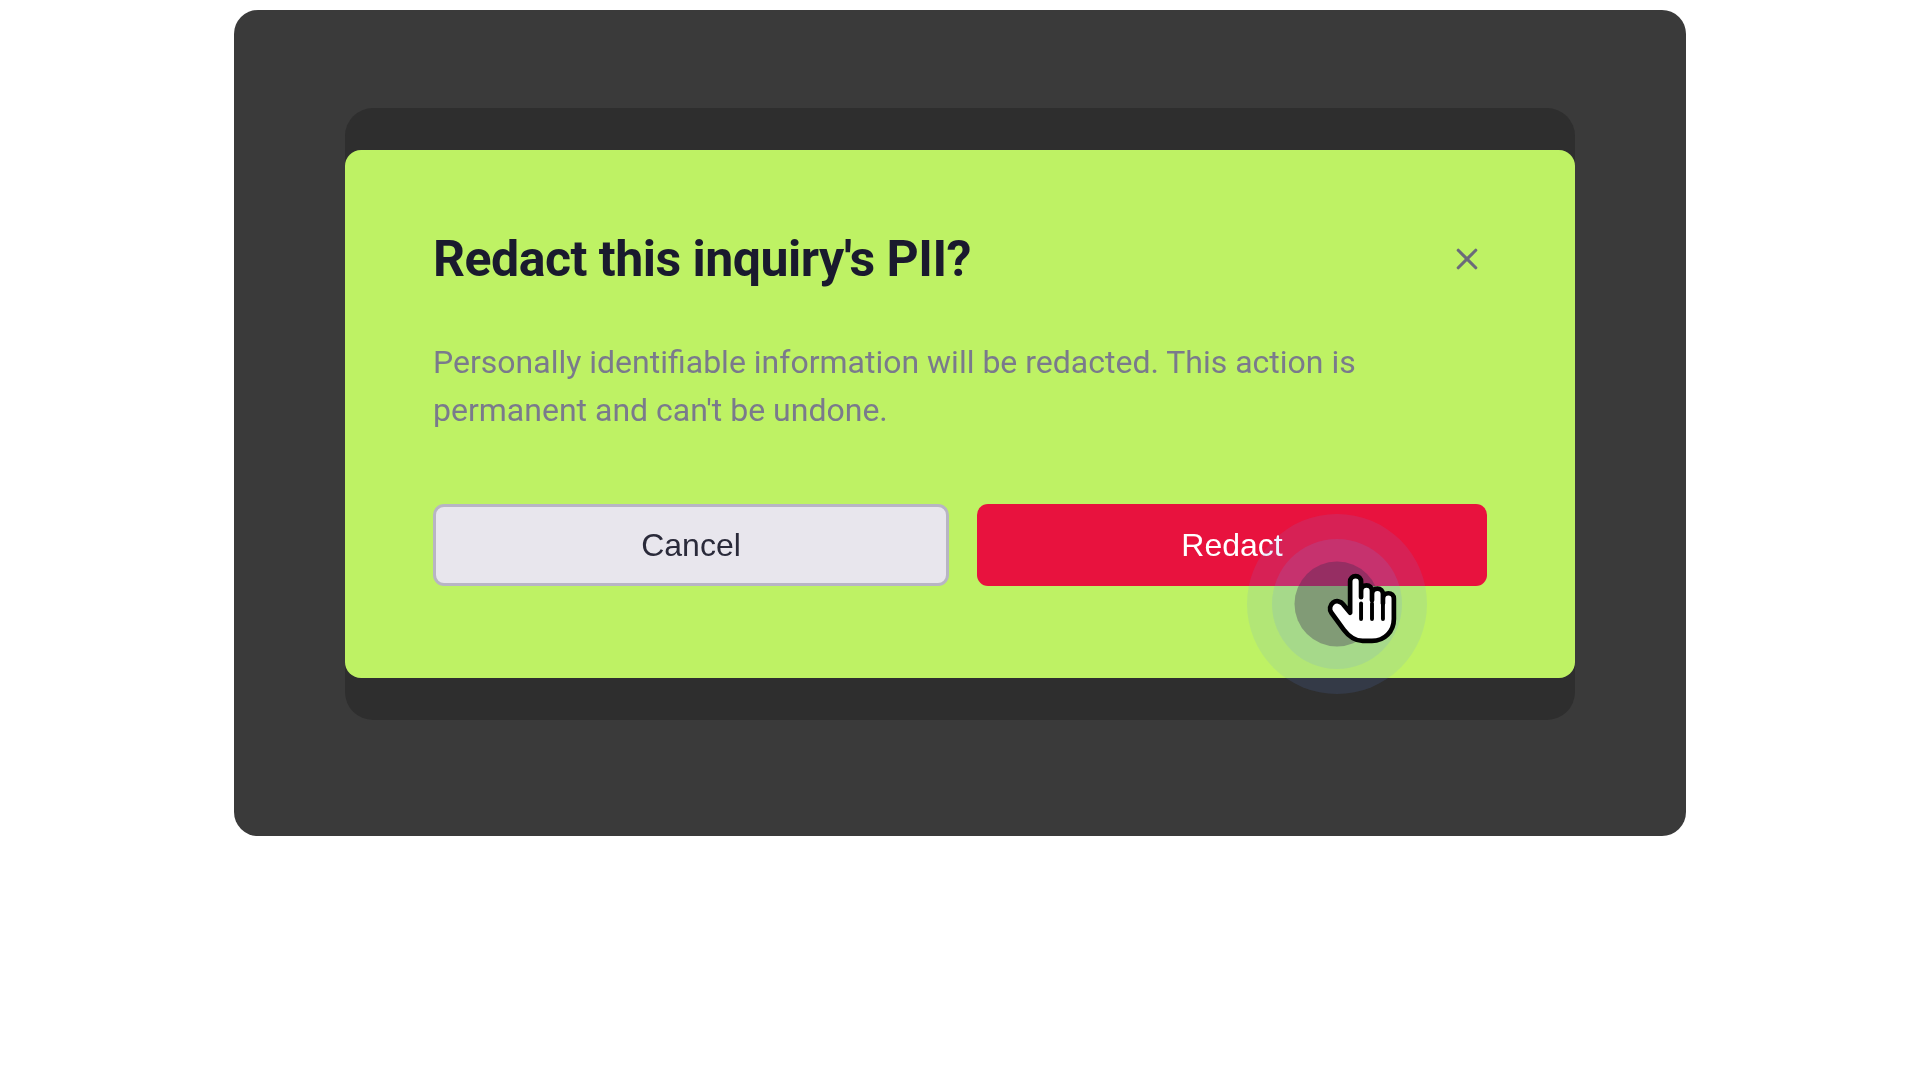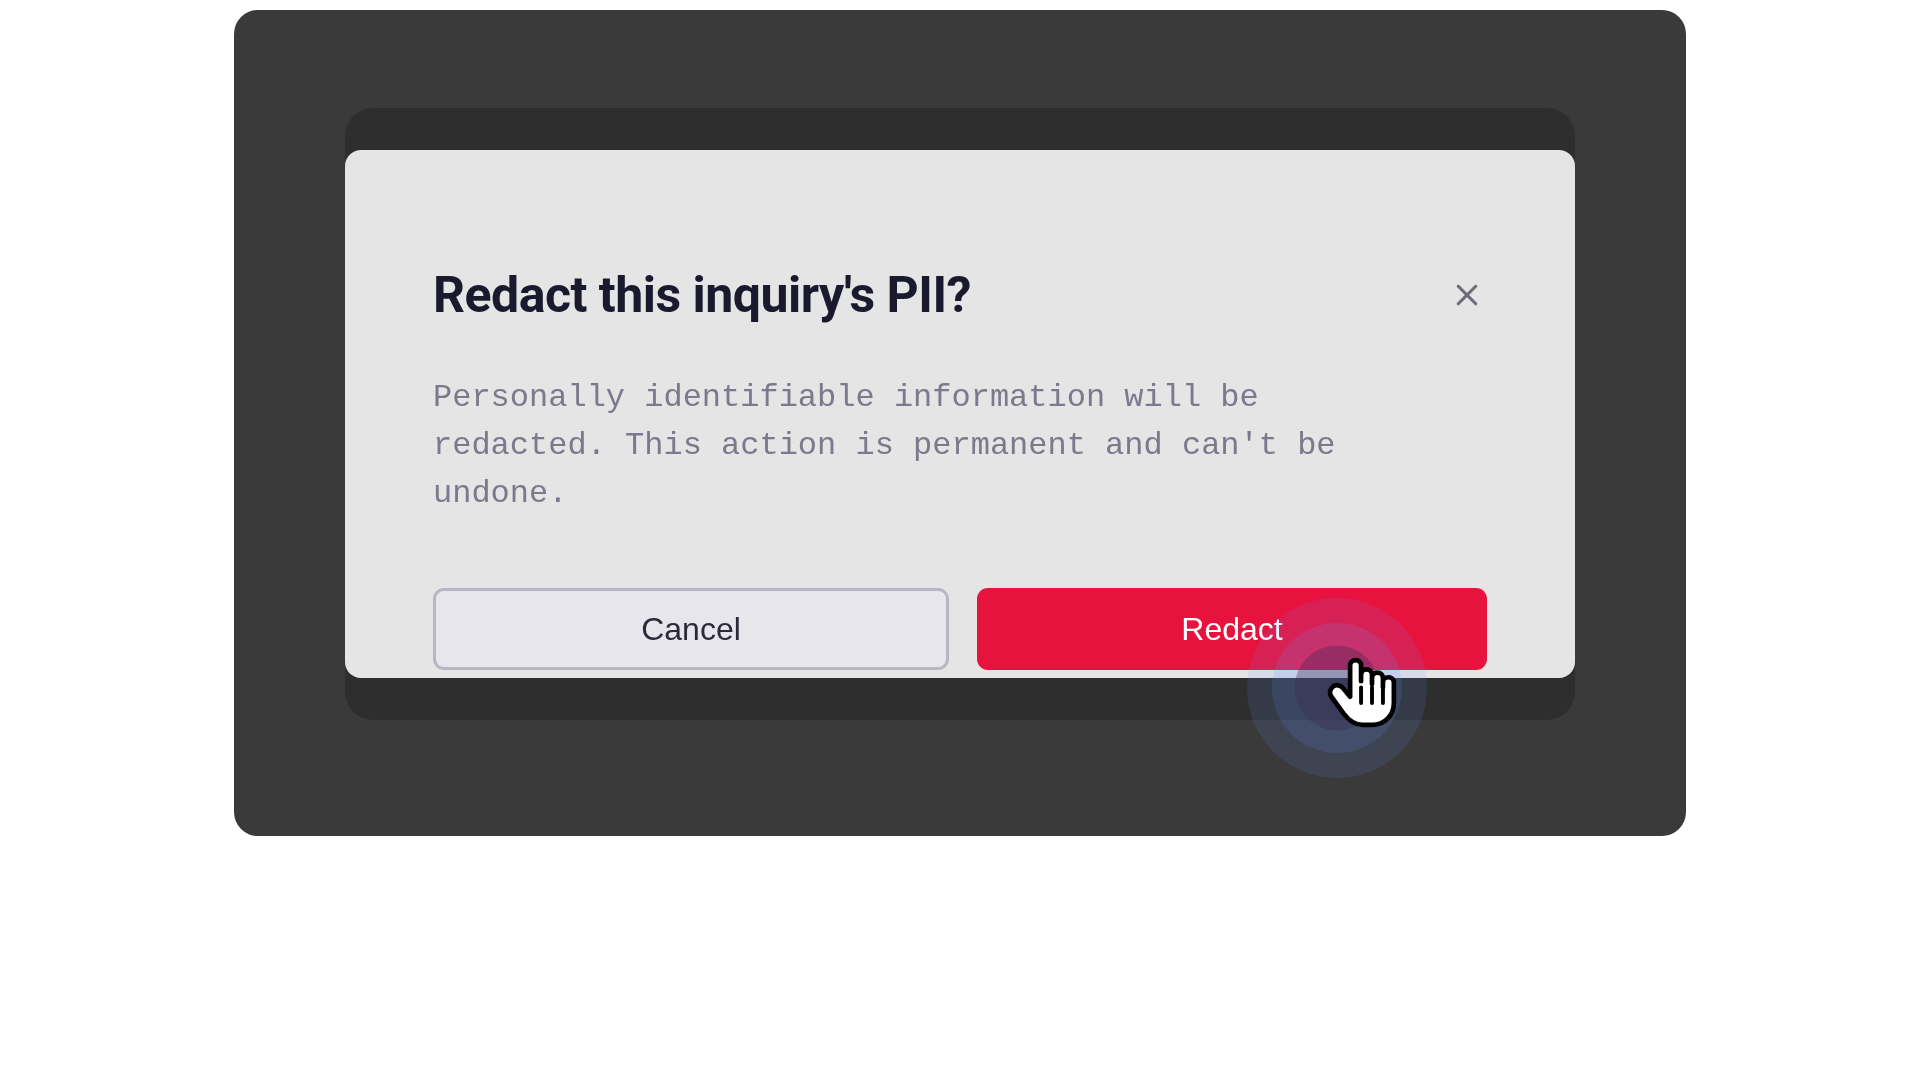--- a/index.html
+++ b/index.html
@@ -39,23 +39,23 @@
       top: 98px;
       left: 111px;
       display: flex;
       align-items: center;
       justify-content: center;
     }
     
     .modal {
       width: 1360px;
       height: 528px;
-      background: #e5e5e5;
+      background: #bef264;
       border-radius: 16px;
-      padding: 116px 88px 60px 88px;
+      padding: 80px 88px 60px 88px;
       position: relative;
     }
     
     .modal-header {
       display: flex;
       justify-content: space-between;
       align-items: center;
       margin-bottom: 50px;
     }
     
@@ -82,21 +82,20 @@
       width: 30px;
       height: 30px;
     }
     
     .modal-description {
       font-size: 32px;
       color: #7a7a8c;
       line-height: 1.5;
       margin-bottom: 70px;
       max-width: 960px;
-      font-family: Liberation Mono, monospace;
     }
     
     .button-row {
       display: flex;
       gap: 28px;
     }
     
     .btn {
       flex: 1;
       height: 82px;

